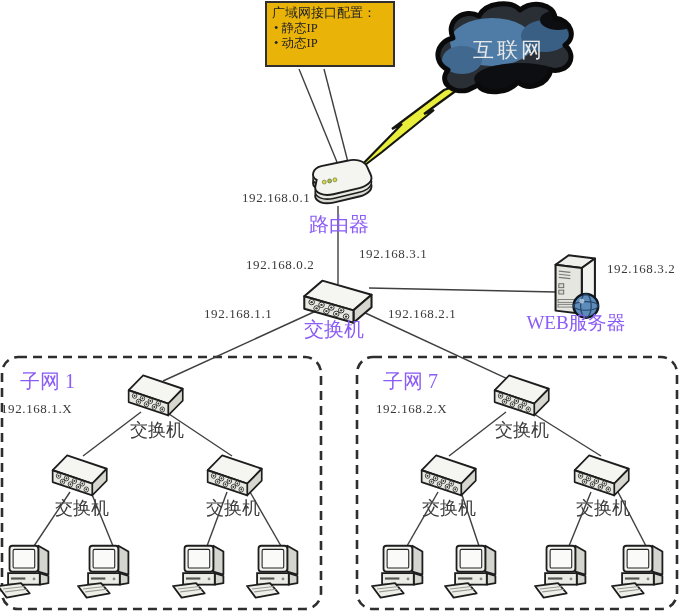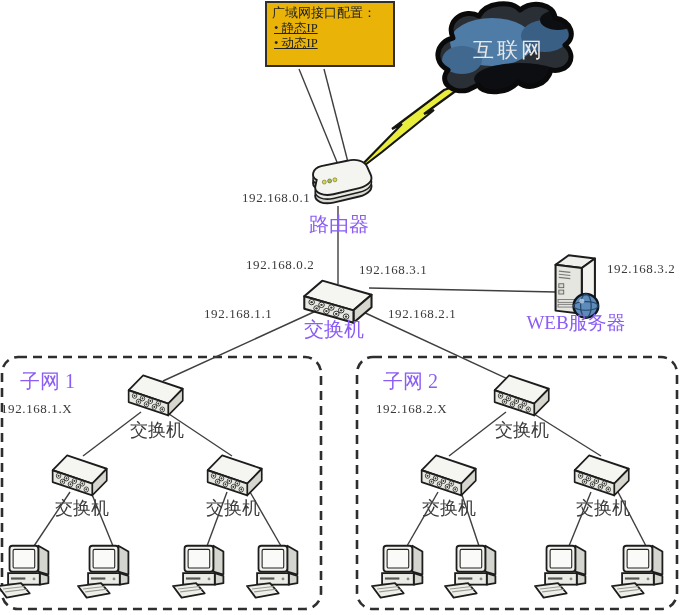--- a/index.html
+++ b/index.html
@@ -8,21 +8,21 @@
   svg.layer{position:absolute;left:0;top:0;width:681px;height:615px;}
   .lbl{position:absolute;color:#333;white-space:nowrap;}
   .lbl.ip{font-size:13px;letter-spacing:0.6px;color:#3a3a3a;}
   .lbl.cn{font-size:20px;color:#8b5cf6;}
   .lbl.cn-sm{font-size:18px;color:#3b3b3b;}
   .center{text-align:center;}
   .callout{position:absolute;left:265px;top:1px;width:130px;height:66px;
            border:2px solid #2f2f2f;background:#eab308;box-sizing:border-box;
            padding:2px 2px 0 5px;z-index:3;}
   .co-title{font-size:13px;color:#222;line-height:16px;}
-  .co-item{font-size:12.5px;color:#222;line-height:15px;padding-left:2px;text-decoration:underline;}
+  .co-item{font-size:12.5px;color:#222;line-height:15px;padding-left:2px;}
   .internet-label{position:absolute;left:468px;top:36px;width:82px;text-align:center;
                   font-size:21px;letter-spacing:3px;color:#e8e8e8;z-index:2;}
 </style>
 </head>
 <body>
 
 <div class="canvas">
 
   <svg class="layer" viewBox="0 0 681 615">
     <defs>
@@ -161,33 +161,33 @@
     <div class="co-item">• 静态IP</div>
     <div class="co-item">• 动态IP</div>
   </div>
 
   <div class="internet-label">互联网</div>
 
   <div class="lbl ip" style="left:242px;top:190px;">192.168.0.1</div>
   <div class="lbl cn center" style="left:303px;top:211px;width:72px;">路由器</div>
 
   <div class="lbl ip" style="left:246px;top:257px;">192.168.0.2</div>
-  <div class="lbl ip" style="left:359px;top:262px;font-family:Liberation Serif, serif;">192.168.3.1</div>
+  <div class="lbl ip" style="left:359px;top:246px;font-family:Liberation Serif, serif;">192.168.3.1</div>
   <div class="lbl ip" style="left:204px;top:306px;">192.168.1.1</div>
   <div class="lbl ip" style="left:388px;top:306px;">192.168.2.1</div>
   <div class="lbl cn center" style="left:299px;top:316px;width:70px;">交换机</div>
 
   <div class="lbl cn center" style="left:524px;top:310px;width:104px;font-size:19px;">WEB服务器</div>
   <div class="lbl ip" style="left:607px;top:261px;">192.168.3.2</div>
 
   <div class="lbl cn" style="left:20px;top:368px;">子网 1</div>
   <div class="lbl ip" style="left:1px;top:401px;">192.168.1.X</div>
   <div class="lbl cn-sm center" style="left:125px;top:418px;width:64px;">交换机</div>
   <div class="lbl cn-sm center" style="left:50px;top:496px;width:64px;">交换机</div>
   <div class="lbl cn-sm center" style="left:201px;top:496px;width:64px;">交换机</div>
 
-  <div class="lbl cn" style="left:383px;top:368px;">子网 2</div>
+  <div class="lbl cn" style="left:383px;top:368px;">子网 7</div>
   <div class="lbl ip" style="left:376px;top:401px;">192.168.2.X</div>
   <div class="lbl cn-sm center" style="left:490px;top:418px;width:64px;">交换机</div>
   <div class="lbl cn-sm center" style="left:417px;top:496px;width:64px;">交换机</div>
   <div class="lbl cn-sm center" style="left:571px;top:496px;width:64px;">交换机</div>
 
 </div>
 
 </body></html>

